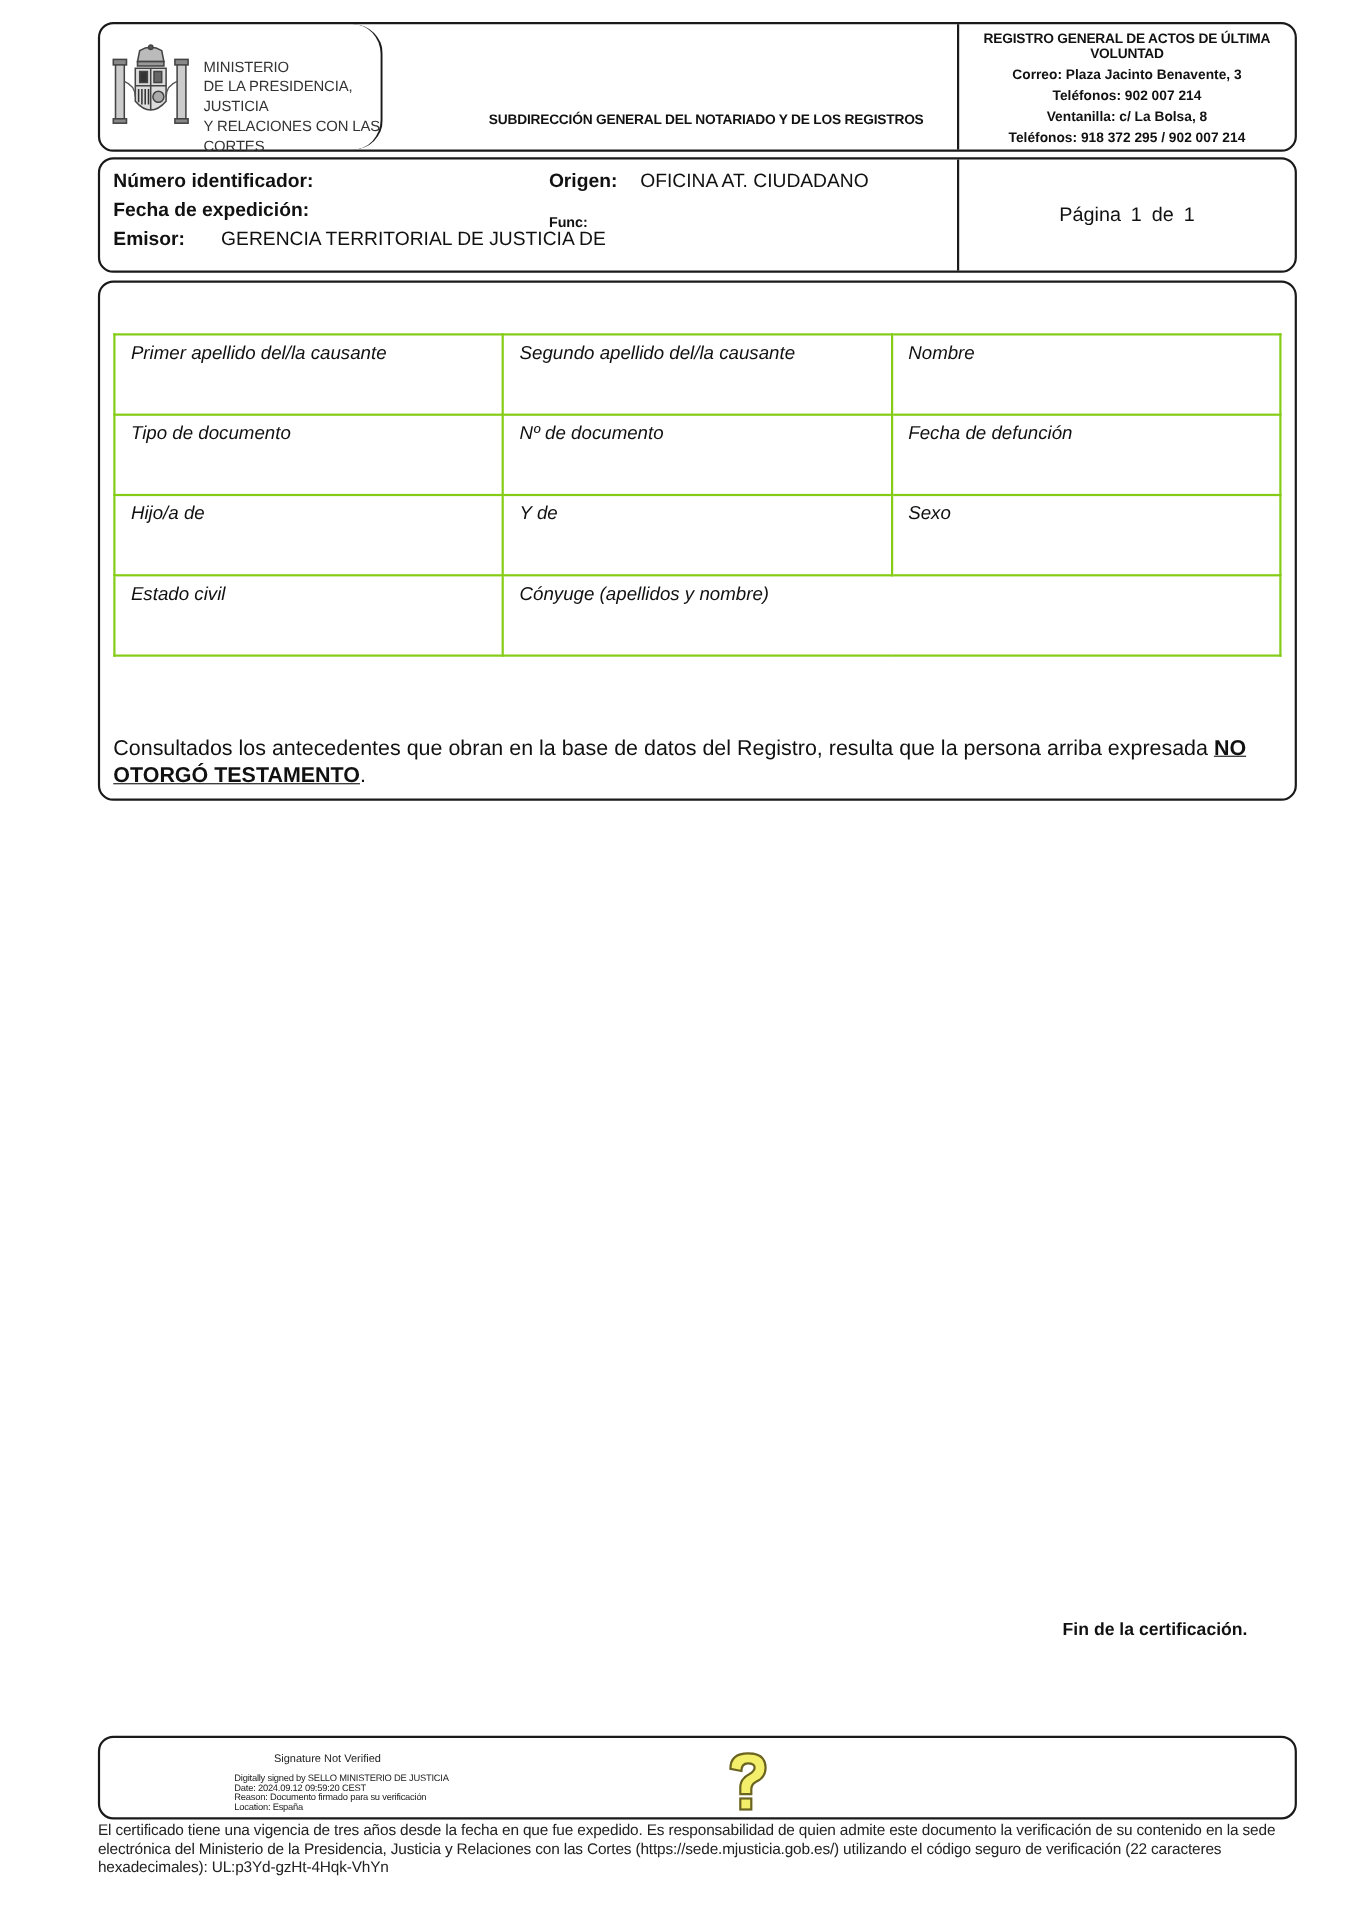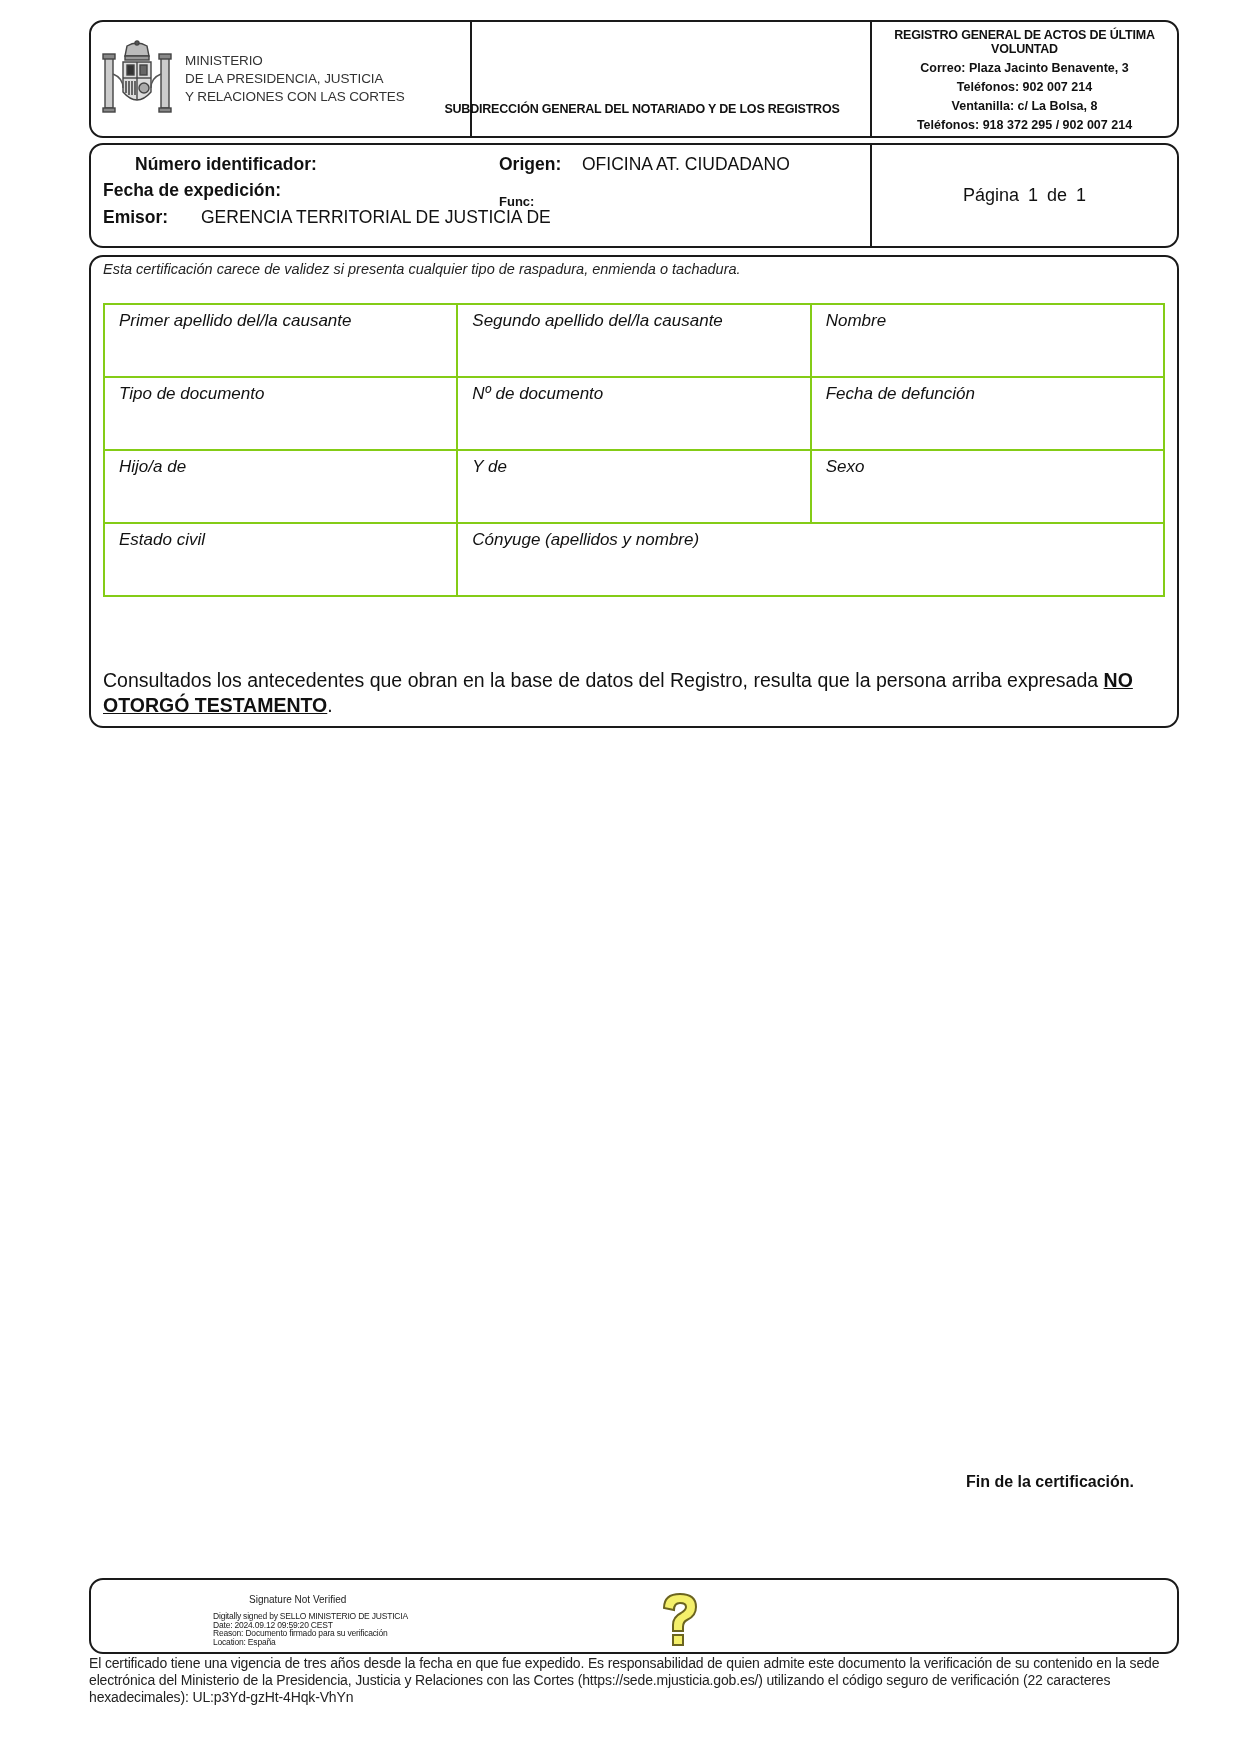--- a/index.html
+++ b/index.html
@@ -4,21 +4,21 @@
 <style>
   * { box-sizing: border-box; margin: 0; padding: 0; }
   html, body { width: 1240px; height: 1755px; background: #ffffff; }
   body { position: relative; font-family: "Liberation Sans", sans-serif; color: #111; overflow: hidden; }
 
   .box { position: absolute; border: 2.5px solid #1a1a1a; border-radius: 14px; background: #fff; }
 
   
   #header { left: 89px; top: 20px; width: 1090px; height: 118px; }
   #header .col { position: absolute; top: 0; bottom: 0; }
-  #h-logo { left: 0; width: 381px; border-right: 2px solid #1a1a1a; }
+  #h-logo { left: 0; width: 257px; border-right: 2px solid #1a1a1a; border-radius: 27px; }
   #h-mid { left: 323px; width: 458px; border-right: 2px solid #1a1a1a; }
   #h-right { left: 781px; right: 0; }
   #h-mid .cell { position: absolute; left: 0; right: 0; display: flex; align-items: center; justify-content: center; font-family: "Liberation Sans Narrow","Liberation Sans", sans-serif; font-weight: bold; font-size: 12.5px; letter-spacing: -0.2px; }
   #h-mid .c1 { top: 0; height: 59px; border-bottom: 2px solid #1a1a1a; }
   #h-mid .c2 { top: 59px; bottom: 0; }
   #h-right { text-align: center; font-weight: bold; font-size: 12.5px; line-height: 14px; padding-top: 6px; }
   #h-right .reg-title { display: block; letter-spacing: -0.2px; }
   #h-right .line { display: block; margin-top: 5px; }
 
   .ministry { position: absolute; left: 94px; top: 30px; font-size: 13.5px; line-height: 18px; color: #333; letter-spacing: -0.1px; }
@@ -89,35 +89,34 @@
     <span class="reg-title">REGISTRO GENERAL DE ACTOS DE ÚLTIMA VOLUNTAD</span>
     <span class="line">Correo: Plaza Jacinto Benavente, 3</span>
     <span class="line">Teléfonos: 902 007 214</span>
     <span class="line">Ventanilla: c/ La Bolsa, 8</span>
     <span class="line">Teléfonos: 918 372 295 / 902 007 214</span>
   </div>
 </div>
 
 <div class="box" id="info">
   <div class="left">
-    <span class="lbl" style="left:12px;top:9px;margin-left:32px;">Número identificador:</span>
+    <span class="lbl" style="left:12px;top:9px;">Número identificador:</span>
     <span class="val" style="left:240px;top:9px;"></span>
     <span class="lbl" style="left:12px;top:35px;">Fecha de expedición:</span>
     <span class="val" style="left:240px;top:35px;"></span>
     <span class="lbl" style="left:12px;top:62px;">Emisor:</span>
     <span class="val" style="left:110px;top:62px;">GERENCIA TERRITORIAL DE JUSTICIA DE</span>
     <span class="lbl" style="left:408px;top:9px;">Origen:</span>
     <span class="val" style="left:491px;top:9px;">OFICINA AT. CIUDADANO</span>
     <span class="func" style="left:408px;top:33px;margin-top:16px;">Func:</span>
   </div>
   <div class="page-ind">Página 1 de 1</div>
 </div>
 
 <div class="box" id="form">
-  <div class="warning">Esta certificación carece de validez si presenta cualquier tipo de raspadura, enmienda o tachadura.</div>
   <table class="fields">
     <tbody>
         <tr>
       <td>Primer apellido del/la causante</td>
       <td>Segundo apellido del/la causante</td>
       <td>Nombre</td>
     </tr>
     <tr>
       <td>Tipo de documento</td>
       <td>Nº de documento</td>

